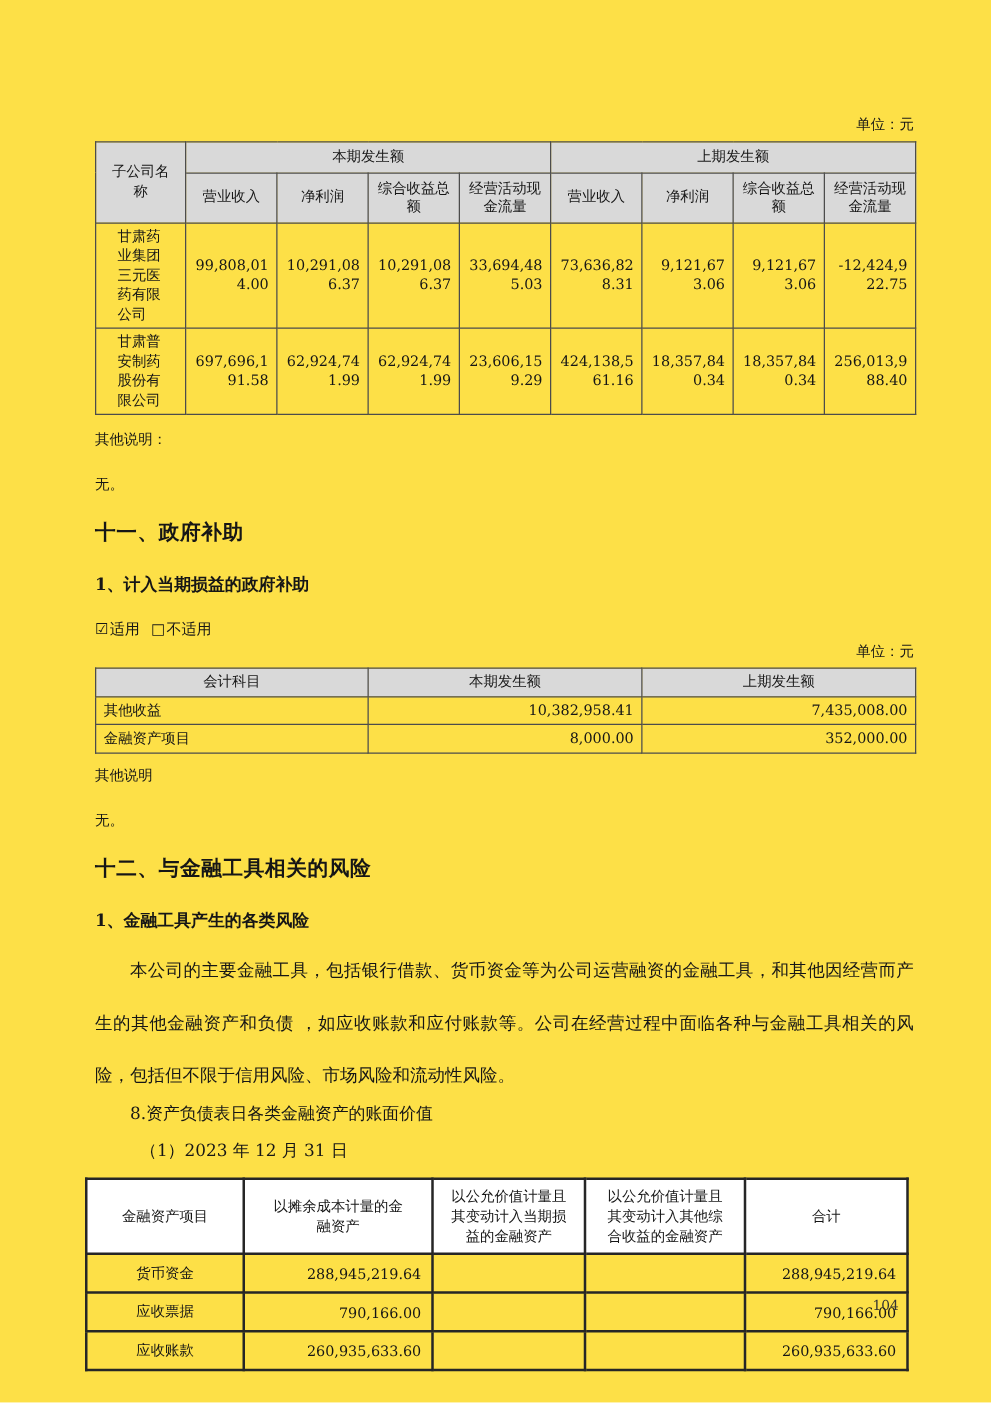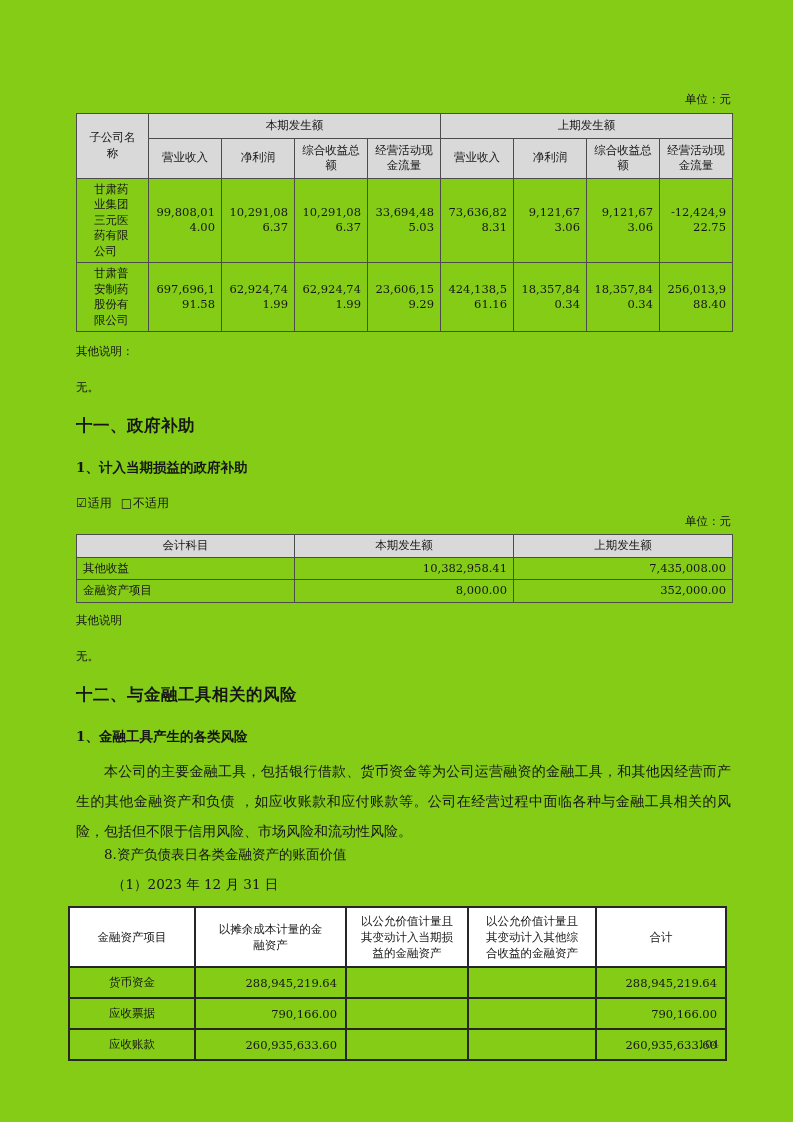--- a/index.html
+++ b/index.html
@@ -1,18 +1,18 @@
 <!DOCTYPE html>
 <html><head>
 <meta charset="utf-8">
 <style>
   * { box-sizing: border-box; }
   html,body { margin:0; padding:0; background:#ffffff; }
   .page {
-    width:793px; height:1122px; position:relative; background:#84cc16;
+    width:793px; height:1122px; position:relative; background:#fde047;
     font-family:"DejaVu Serif","Liberation Serif",serif; color:#161616;
     padding:92px 62px 0 76px; overflow:hidden;
   }
   .unit-line { text-align:right; font-size:11.5px; margin:0 0 6px 0; }
   .unit-line.second { margin:2px 0 5px 0; }
 
   table { border-collapse:collapse; table-layout:fixed; }
 
   .t { width:656px; font-size:11.5px; line-height:1.35; }
   .t th { background:#d9d9d9; font-weight:normal; text-align:center; border:1px solid #4c4c4c; padding:4px 7px; }
@@ -30,21 +30,21 @@
   .none-text { font-size:11.5px; margin:21px 0 0 0; }
 
   h2 { font-size:16.5px; font-weight:bold; margin:20px 0 0 0; letter-spacing:0.5px; }
   h2.sec12 { margin-top:20px; }
   h3 { font-size:13.5px; font-weight:bold; margin:22px 0 0 0; }
 
   .applicable { font-size:12px; margin:18px 0 0 0; }
   .applicable .chk { margin-right:1px; }
   .applicable .second-opt { margin-left:9px; }
 
-  .para { font-size:14px; line-height:30px; text-align:justify; text-indent:2em; margin:10px 0 0 0; }
+  .para { font-size:14px; line-height:42px; text-align:justify; text-indent:2em; margin:10px 0 0 0; }
   .list-line { font-size:13.5px; margin:0; padding-left:28px; }
   .date-line { font-size:13.5px; margin:12px 0 0 0; padding-left:36px; }
 
   .t3 { width:657px; margin:12px 0 0 -8px; font-size:11.5px; }
   .t3 th { border:2px solid #262626; background:#fff; font-weight:normal; text-align:center; padding:5px 10px; line-height:1.4; }
   .t3 th.c2 { padding:5px 20px; }
   .t3 th.c4 { padding:5px 12px; }
   .t3 td { border:2px solid #262626; padding:7px 8px; vertical-align:middle; }
   .t3 td.label { text-align:center;font-family:Liberation Mono, monospace; }
   .t3 td.num { text-align:right; }

